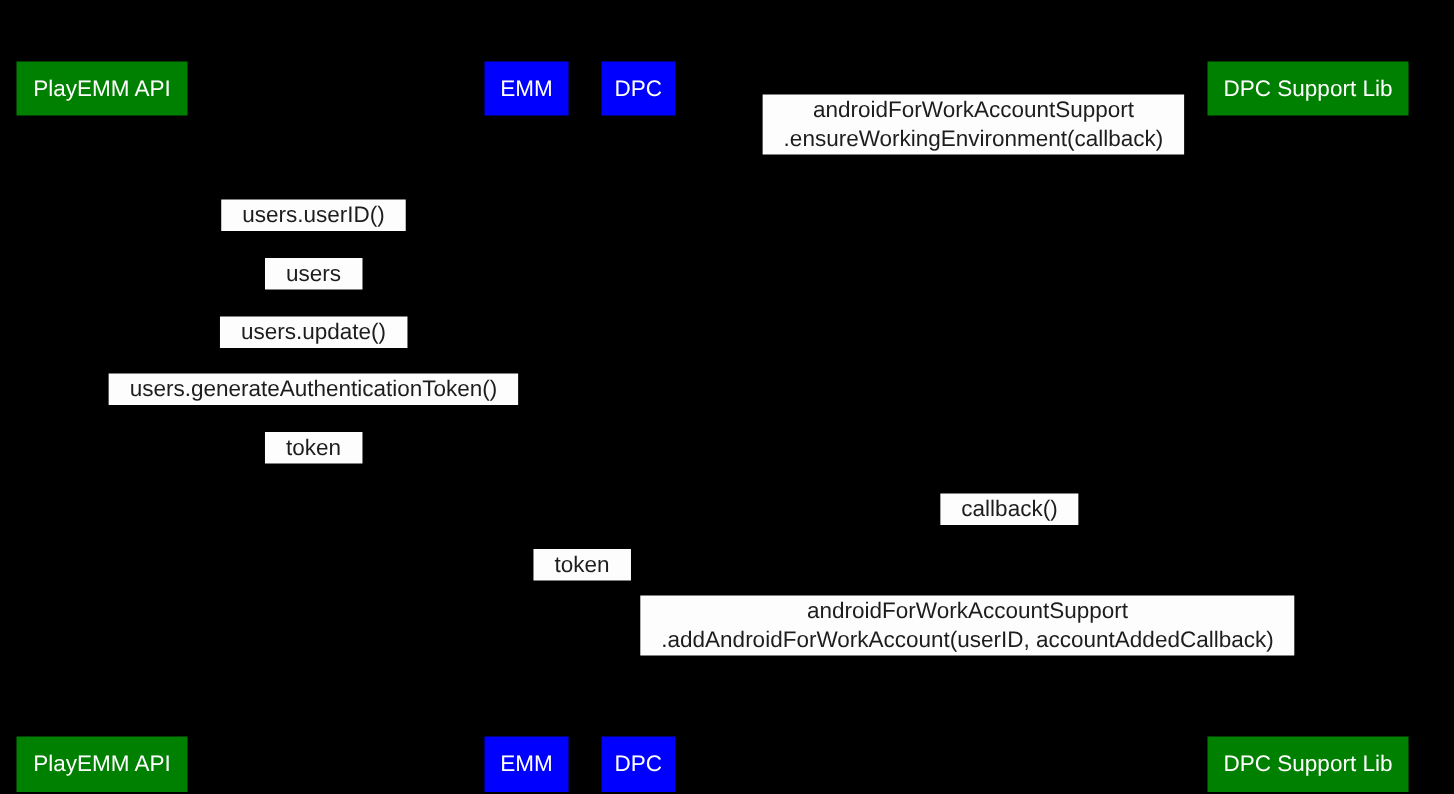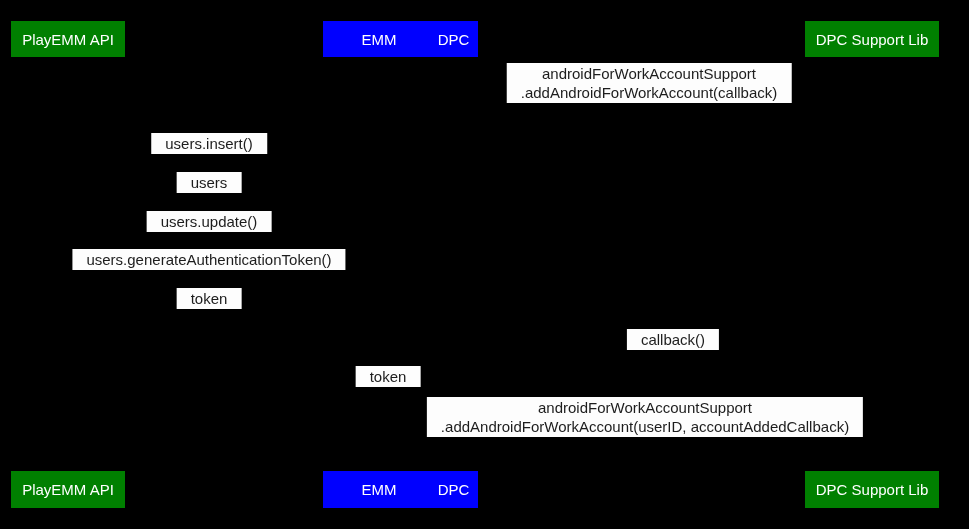--- a/index.html
+++ b/index.html
@@ -16,23 +16,24 @@
     font-family: "Liberation Sans", sans-serif;
   }
   .actor {
     position: absolute;
     display: flex;
     align-items: center;
     justify-content: center;
     color: #ffffff;
     font-size: 15px;
     white-space: nowrap;
+    margin-top: 20px;
   }
   .actor.green { background: var(--actor-green, #008000); }
-  .actor.blue  { background: var(--actor-blue, #0000ff); padding-left: 28px; }
+  .actor.blue  { background: var(--actor-blue, #0000ff); }
   .msg {
     position: absolute;
     transform: translateX(-50%);
     background: var(--label-bg, #fdfdfd);
     color: var(--label-text, #1d1d1d);
     font-size: 15px;
     line-height: 19px;
     padding: 1px 14px;
     white-space: nowrap;
     text-align: center;
@@ -43,24 +44,24 @@
 
 <div class="stage">
 
   <div class="actor green" style="left:11px;top:21px;width:114px;height:36px">PlayEMM API</div>
   <div class="actor blue" style="left:323px;top:21px;width:56px;height:36px">EMM</div>
   <div class="actor blue" style="left:401px;top:21px;width:49px;height:36px">DPC</div>
   <div class="actor green" style="left:805px;top:21px;width:134px;height:36px">DPC Support Lib</div>
 
   <div class="msg" style="left:649px;top:63px">
     <div>androidForWorkAccountSupport</div>
-    <div>.addAndroidForWorkAccount(callback)</div>
+    <div>.ensureWorkingEnvironment(callback)</div>
   </div>
 
-  <div class="msg" style="left:209px;top:133px">users.insert()</div>
+  <div class="msg" style="left:209px;top:133px">users.userID()</div>
 
   <div class="msg" style="left:209px;top:172px">users</div>
 
   <div class="msg" style="left:209px;top:249px">users.generateAuthenticationToken()</div>
 
   <div class="msg" style="left:209px;top:211px">users.update()</div>
 
   <div class="msg" style="left:209px;top:288px">token</div>
 
   <div class="msg" style="left:673px;top:329px">callback()</div>

